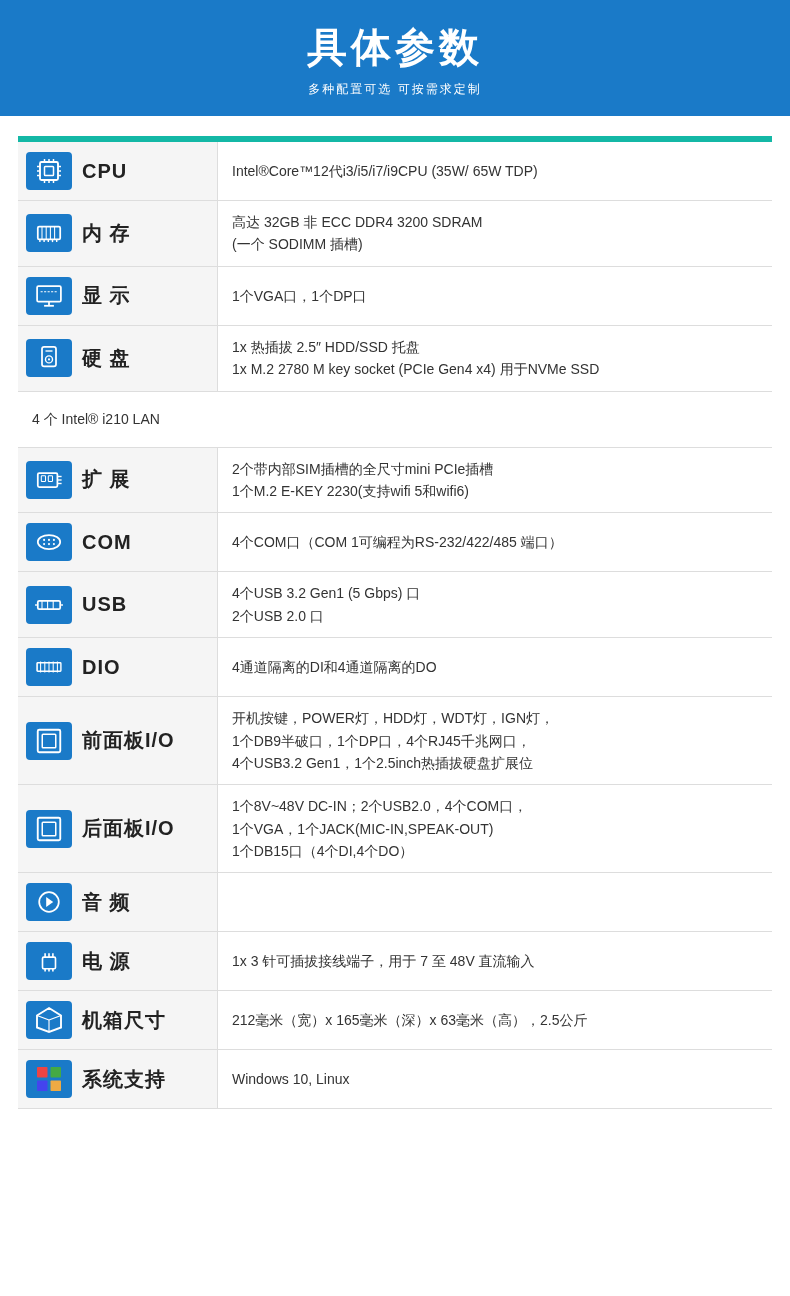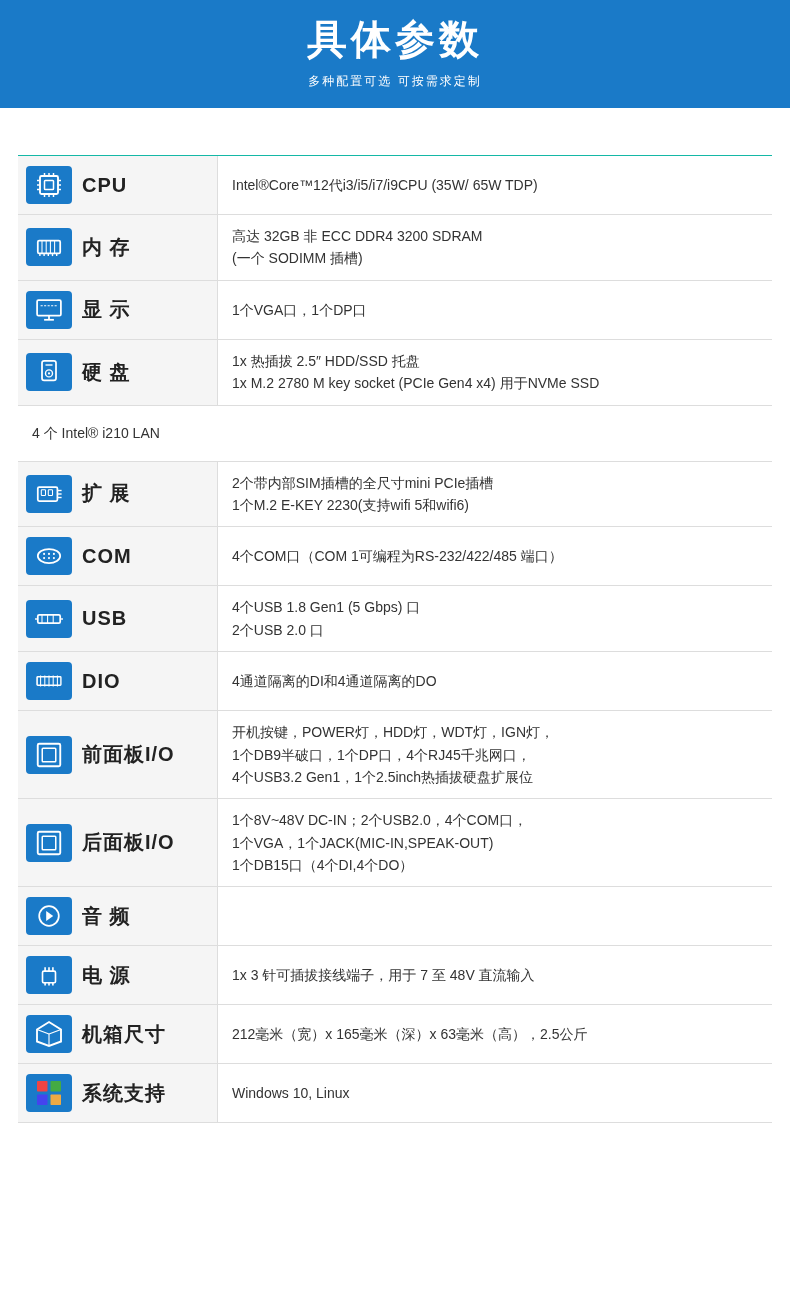--- a/index.html
+++ b/index.html
@@ -5,21 +5,21 @@
     * { box-sizing: border-box; margin: 0; padding: 0; }
     body {
       width: 790px;
       background: #fff;
       font-family: 'Microsoft YaHei', 'PingFang SC', Arial, sans-serif;
     }
 
     .header {
       background: #1a7ac8;
       text-align: center;
-      padding: 12px 10px 18px;
+      padding: 20px 10px 18px;
     }
     .header-title {
       font-size: 40px;
       font-weight: bold;
       color: #fff;
       letter-spacing: 4px;
     }
     .header-subtitle {
       font-size: 12px;
       color: #ffffff;
@@ -32,22 +32,21 @@
       background: #fff;
     }
 
     .spec-row {
       display: flex;
       flex-direction: row;
       border-bottom: 1px solid #ddd;
       min-height: 56px;
     }
     .spec-row:first-child {
-      border-top: 1px solid #14b8a6;
-      margin-top: 27px;
+      border-top: 6px solid #14b8a6;
     }
 
     .spec-label {
       display: flex;
       align-items: center;
       width: 200px;
       min-width: 200px;
       padding: 10px 10px 10px 8px;
       background: #f5f5f5;
       border-right: 1px solid #ddd;
@@ -232,21 +231,21 @@
             <line x1="10" y1="14" x2="10" y2="26" stroke="white" stroke-width="1.5"></line>
             <line x1="18" y1="14" x2="18" y2="26" stroke="white" stroke-width="1.5"></line>
             <line x1="26" y1="14" x2="26" y2="26" stroke="white" stroke-width="1.5"></line>
             <line x1="4" y1="20" x2="0" y2="20" stroke="white" stroke-width="2"></line>
             <line x1="36" y1="20" x2="40" y2="20" stroke="white" stroke-width="2"></line>
           </svg>
         </div>
         <span class="spec-label-text">USB</span>
       </div>
       <div class="spec-value">
-        <div class="spec-value-inner"><span>4个USB 1.8 Gen1 (5 Gbps) 口</span><br><span>2个USB 2.0 口</span></div>
+        <div class="spec-value-inner"><span>4个USB 3.2 Gen1 (5 Gbps) 口</span><br><span>2个USB 2.0 口</span></div>
       </div>
     </div>
     <div class="spec-row">
       <div class="spec-label">
         <div class="spec-icon">
           <svg viewBox="0 0 40 40" width="32" height="28">
             <rect x="3" y="14" width="34" height="12" rx="1" fill="none" stroke="white" stroke-width="2"></rect>
             <line x1="3" y1="14" x2="3" y2="26" stroke="white" stroke-width="1"></line>
             <line x1="8" y1="12" x2="8" y2="28" stroke="white" stroke-width="1.5"></line>
             <line x1="14" y1="12" x2="14" y2="28" stroke="white" stroke-width="1.5"></line>

